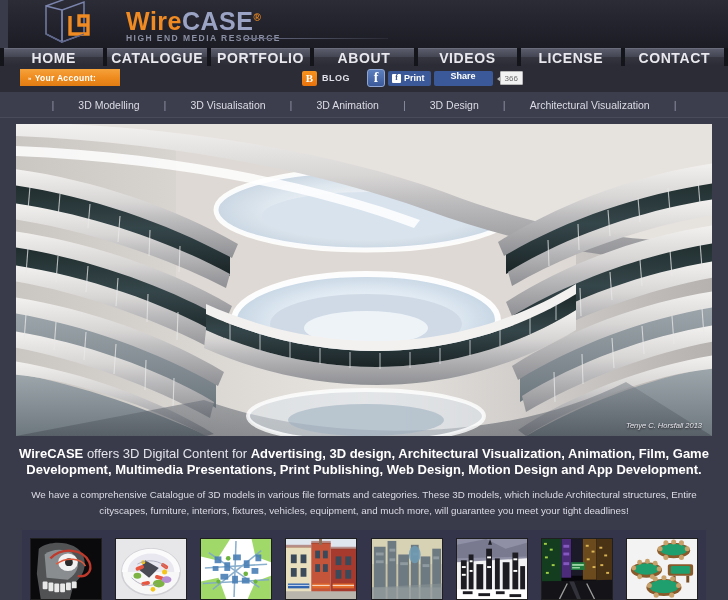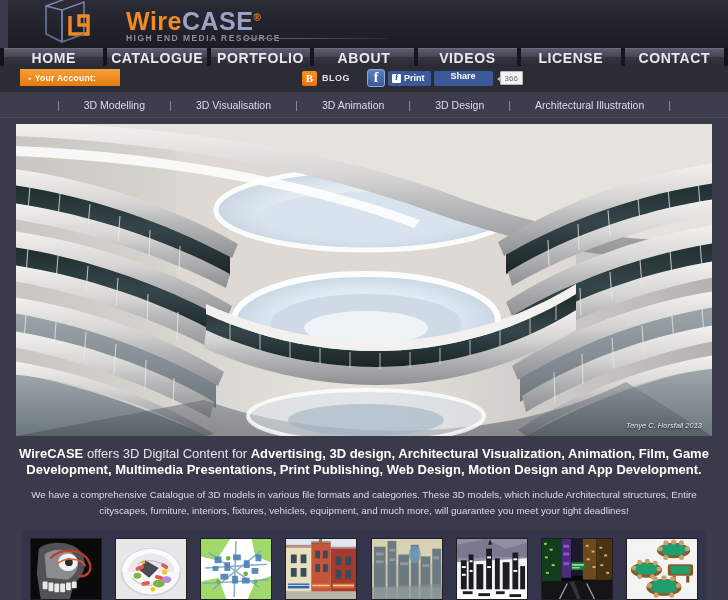--- a/index.html
+++ b/index.html
@@ -236,21 +236,21 @@
 <nav class="subnav">
   <span class="subnav-sep">|</span>
   <span class="subnav-item">3D Modelling</span>
   <span class="subnav-sep">|</span>
   <span class="subnav-item">3D Visualisation</span>
   <span class="subnav-sep">|</span>
   <span class="subnav-item">3D Animation</span>
   <span class="subnav-sep">|</span>
   <span class="subnav-item">3D Design</span>
   <span class="subnav-sep">|</span>
-  <span class="subnav-item">Architectural Illustration</span>
+  <span class="subnav-item">Architectural Visualization</span>
   <span class="subnav-sep">|</span>
 </nav>
 
 <div class="hero-wrap">
   <svg viewBox="0 0 696 312" width="696" height="312" preserveAspectRatio="none" aria-hidden="true">
     <defs>
       <linearGradient id="ceil" x1="0" y1="0" x2="0" y2="1">
         <stop offset="0%" stop-color="#e9e6e2"></stop>
         <stop offset="55%" stop-color="#cfccc9"></stop>
         <stop offset="100%" stop-color="#a8a6a6"></stop>

